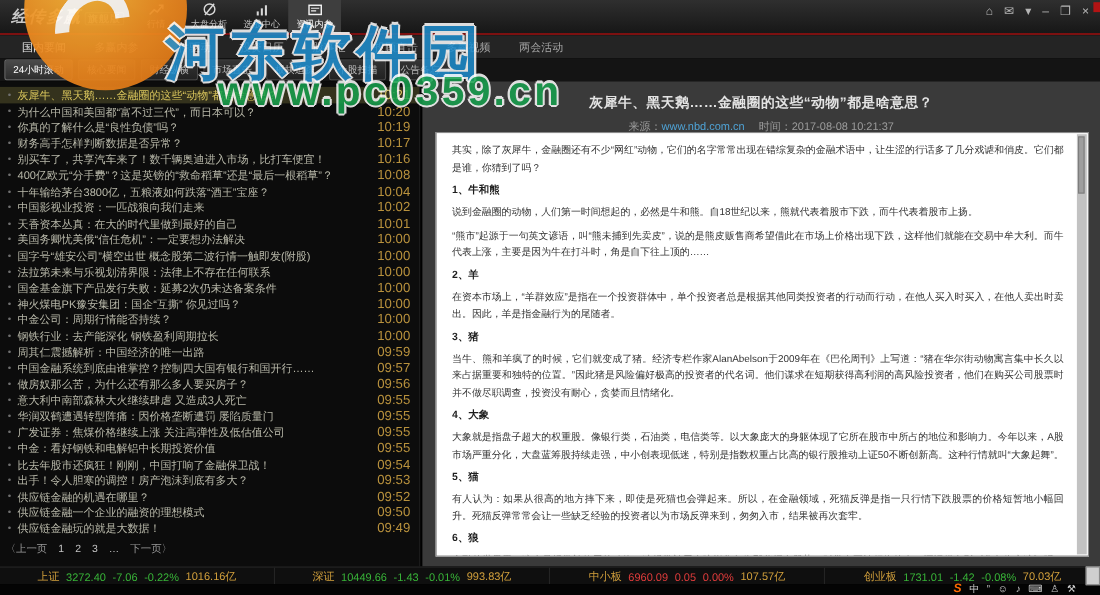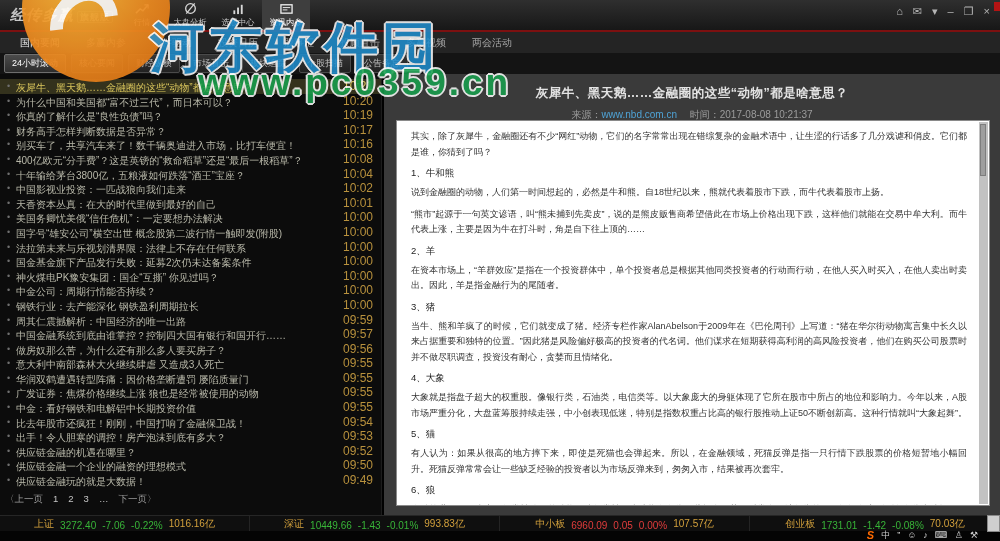--- a/index.html
+++ b/index.html
@@ -40,21 +40,21 @@
 .pager span{margin:0 5px;cursor:pointer}
 .pager .pg{color:#c6c6c6}
 
 .article{position:absolute;left:384px;top:74px;width:616px;height:441px;background:#3a3a3a}
 .a-title{margin-top:11px;text-align:center;font-size:12.5px;font-weight:bold;color:#e3e3e3;letter-spacing:.5px}
 .a-meta{margin-top:6px;text-align:center;font-size:10px;color:#9c9c9c}
 .a-meta .src{color:#4fa3d6}
 .a-body{position:absolute;left:12px;right:10px;top:46px;bottom:9px;background:#ffffff;border:1px solid #8a8a8a;overflow:hidden}
 .a-blocks{position:absolute;left:14px;right:22px;top:8px;bottom:0;overflow:hidden}
 .a-blocks .p{font-size:9px;color:#333;line-height:15.5px;margin-bottom:6px;text-align:justify}
-.a-blocks .h{font-size:9.5px;color:#1e1e1e;font-weight:normal;line-height:14px;margin-bottom:5px}
+.a-blocks .h{font-size:9.5px;color:#1e1e1e;font-weight:bold;line-height:14px;margin-bottom:5px}
 .sb{position:absolute;right:1px;top:1px;bottom:1px;width:9px;background:#c2c2c2}
 .sb .th{position:absolute;left:1px;top:2px;width:6px;height:52px;background:#9e9e9e;border:1px solid #7d7d7d}
 
 .status{position:absolute;left:0;top:515px;width:1000px;height:16px;background:#0f0f0f;border-top:1px solid #262626;display:flex}
 .sgroup{width:250px;display:flex;align-items:flex-end;justify-content:center;gap:6px;font-size:10px;border-right:1px solid #242424;white-space:nowrap}
 .sgroup:last-child{border-right:none}
 .sname,.sturn{color:#d2a03c}
 .down .sval,.down .schg,.down .spct{color:#38b438}
 .up .sval,.up .schg,.up .spct{color:#e23c3c}
 .bstrip{position:absolute;left:0;top:531px;width:1000px;height:10px;background:#040404}
@@ -170,21 +170,21 @@
         <div class="row"><span class="bu">•</span><span class="ti">法拉第未来与乐视划清界限：法律上不存在任何联系</span><span class="tm">10:00</span></div>
         <div class="row"><span class="bu">•</span><span class="ti">国金基金旗下产品发行失败：延募2次仍未达备案条件</span><span class="tm">10:00</span></div>
         <div class="row"><span class="bu">•</span><span class="ti">神火煤电PK豫安集团：国企“互撕” 你见过吗？</span><span class="tm">10:00</span></div>
         <div class="row"><span class="bu">•</span><span class="ti">中金公司：周期行情能否持续？</span><span class="tm">10:00</span></div>
         <div class="row"><span class="bu">•</span><span class="ti">钢铁行业：去产能深化 钢铁盈利周期拉长</span><span class="tm">10:00</span></div>
         <div class="row"><span class="bu">•</span><span class="ti">周其仁震撼解析：中国经济的唯一出路</span><span class="tm">09:59</span></div>
         <div class="row"><span class="bu">•</span><span class="ti">中国金融系统到底由谁掌控？控制四大国有银行和国开行……</span><span class="tm">09:57</span></div>
         <div class="row"><span class="bu">•</span><span class="ti">做房奴那么苦，为什么还有那么多人要买房子？</span><span class="tm">09:56</span></div>
         <div class="row"><span class="bu">•</span><span class="ti">意大利中南部森林大火继续肆虐 又造成3人死亡</span><span class="tm">09:55</span></div>
         <div class="row"><span class="bu">•</span><span class="ti">华润双鹤遭遇转型阵痛：因价格垄断遭罚 屡陷质量门</span><span class="tm">09:55</span></div>
-        <div class="row"><span class="bu">•</span><span class="ti">广发证券：焦煤价格继续上涨 狼也是经常被使用的动物</span><span class="tm">09:55</span></div>
+        <div class="row"><span class="bu">•</span><span class="ti">广发证券：焦煤价格继续上涨 关注高弹性及低估值公司</span><span class="tm">09:55</span></div>
         <div class="row"><span class="bu">•</span><span class="ti">中金：看好钢铁和电解铝中长期投资价值</span><span class="tm">09:55</span></div>
         <div class="row"><span class="bu">•</span><span class="ti">比去年股市还疯狂！刚刚，中国打响了金融保卫战！</span><span class="tm">09:54</span></div>
         <div class="row"><span class="bu">•</span><span class="ti">出手！令人胆寒的调控！房产泡沫到底有多大？</span><span class="tm">09:53</span></div>
         <div class="row"><span class="bu">•</span><span class="ti">供应链金融的机遇在哪里？</span><span class="tm">09:52</span></div>
         <div class="row"><span class="bu">•</span><span class="ti">供应链金融一个企业的融资的理想模式</span><span class="tm">09:50</span></div>
         <div class="row"><span class="bu">•</span><span class="ti">供应链金融玩的就是大数据！</span><span class="tm">09:49</span></div>
       </div>
     <div class="pager" id="pager"><span>〈上一页</span><span class="pg">1</span><span class="pg">2</span><span class="pg">3</span><span class="pg">…</span><span>下一页〉</span></div>
   </div>
 

